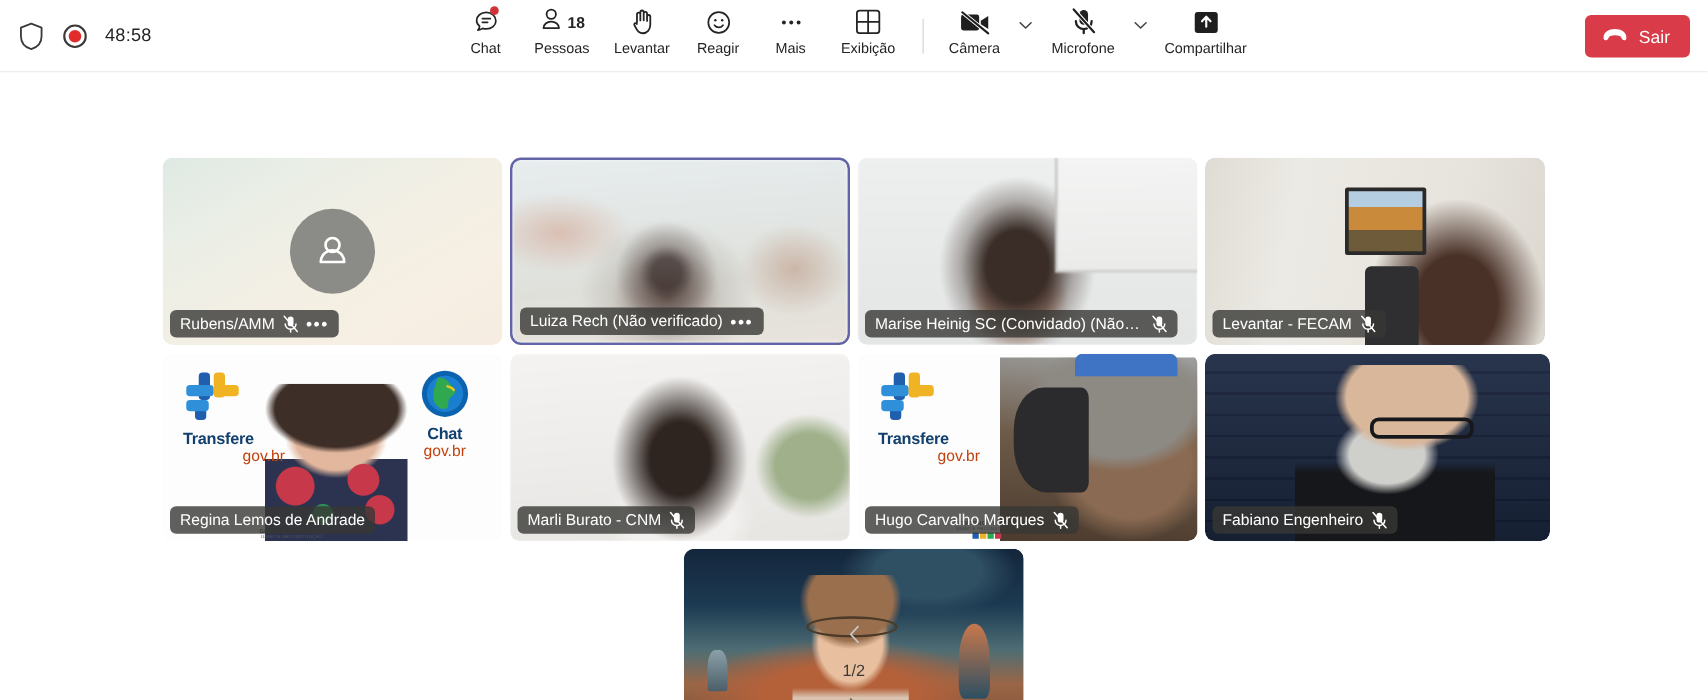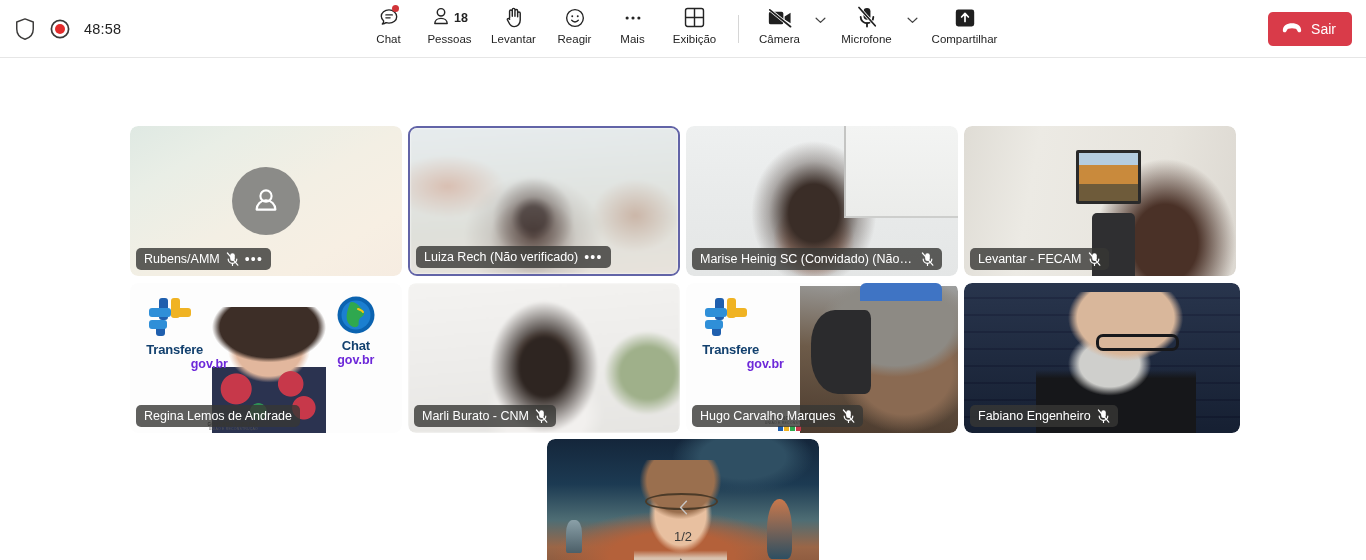--- a/index.html
+++ b/index.html
@@ -281,21 +281,21 @@
     position:absolute; left:46%; top:18%; width:22%; height:56%;
     background:#2b2b2d; border-radius:40% 10% 10% 45%;
   }
   .bg-hugo .cap {
     position:absolute; right:6%; top:0%; width:30%; height:12%;
     background:#3f74c4; border-radius:6px 6px 0 0;
   }
   .logo-transfere { position:absolute; left:6%; top:8%; width:30%; }
   .logo-obras { position:absolute; right:5%; top:8%; width:24%; text-align:center; }
   .logo-txt1 { font-size:13px; font-weight:bold; color:#12406e; line-height:14px; letter-spacing:-.2px;}
-  .logo-txt2 { font-size:12.5px; font-weight:bold; color:#6d28d9; line-height:14px; }
+  .logo-txt2 { font-size:12.5px; font-weight:normal; color:#c2410c; line-height:14px; }
   .gov-strip {
     position:absolute; left:26%; bottom:2px; width:24%; text-align:center;
   }
   .gov-strip .g1 { font-size:4.5px; font-weight:bold; color:#333; letter-spacing:.4px;}
   .gov-strip .g2 { font-size:3.5px; color:#555; letter-spacing:.2px;}
   .gov-strip .bars { display:flex; justify-content:center; gap:1px; margin-top:1px;}
   .gov-strip .bars i { width:5px; height:5px; display:block;}
 
   .bg-marli {
     position:absolute; inset:0;

